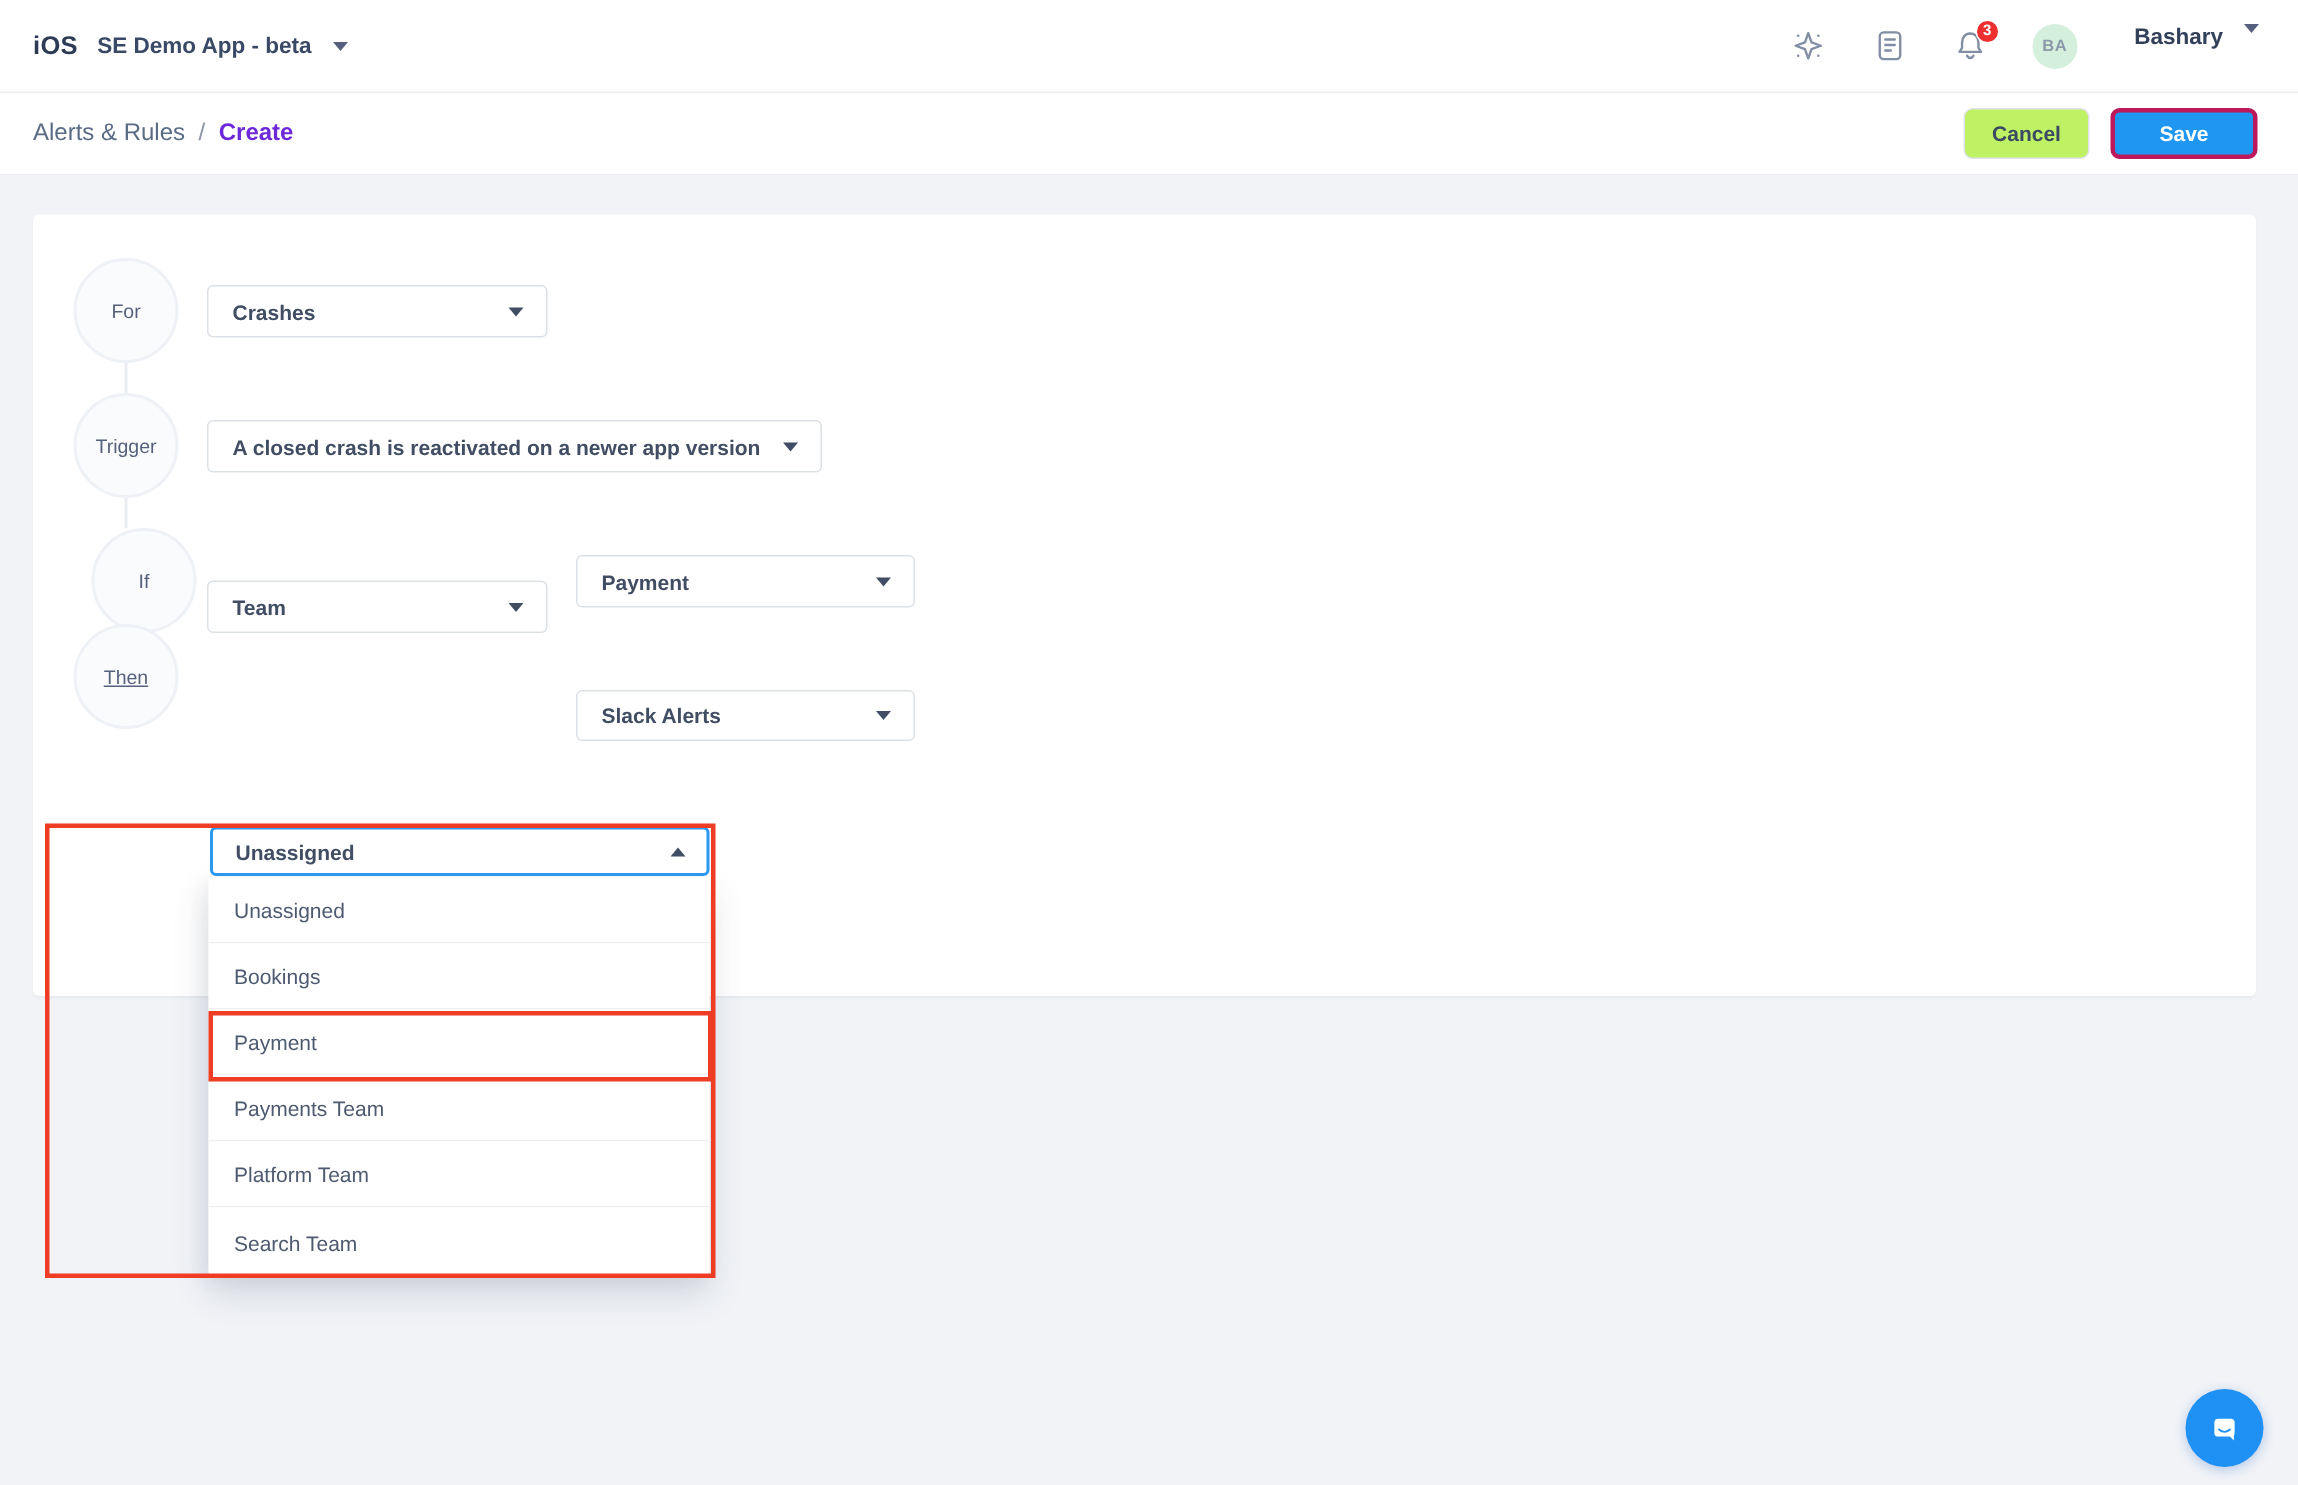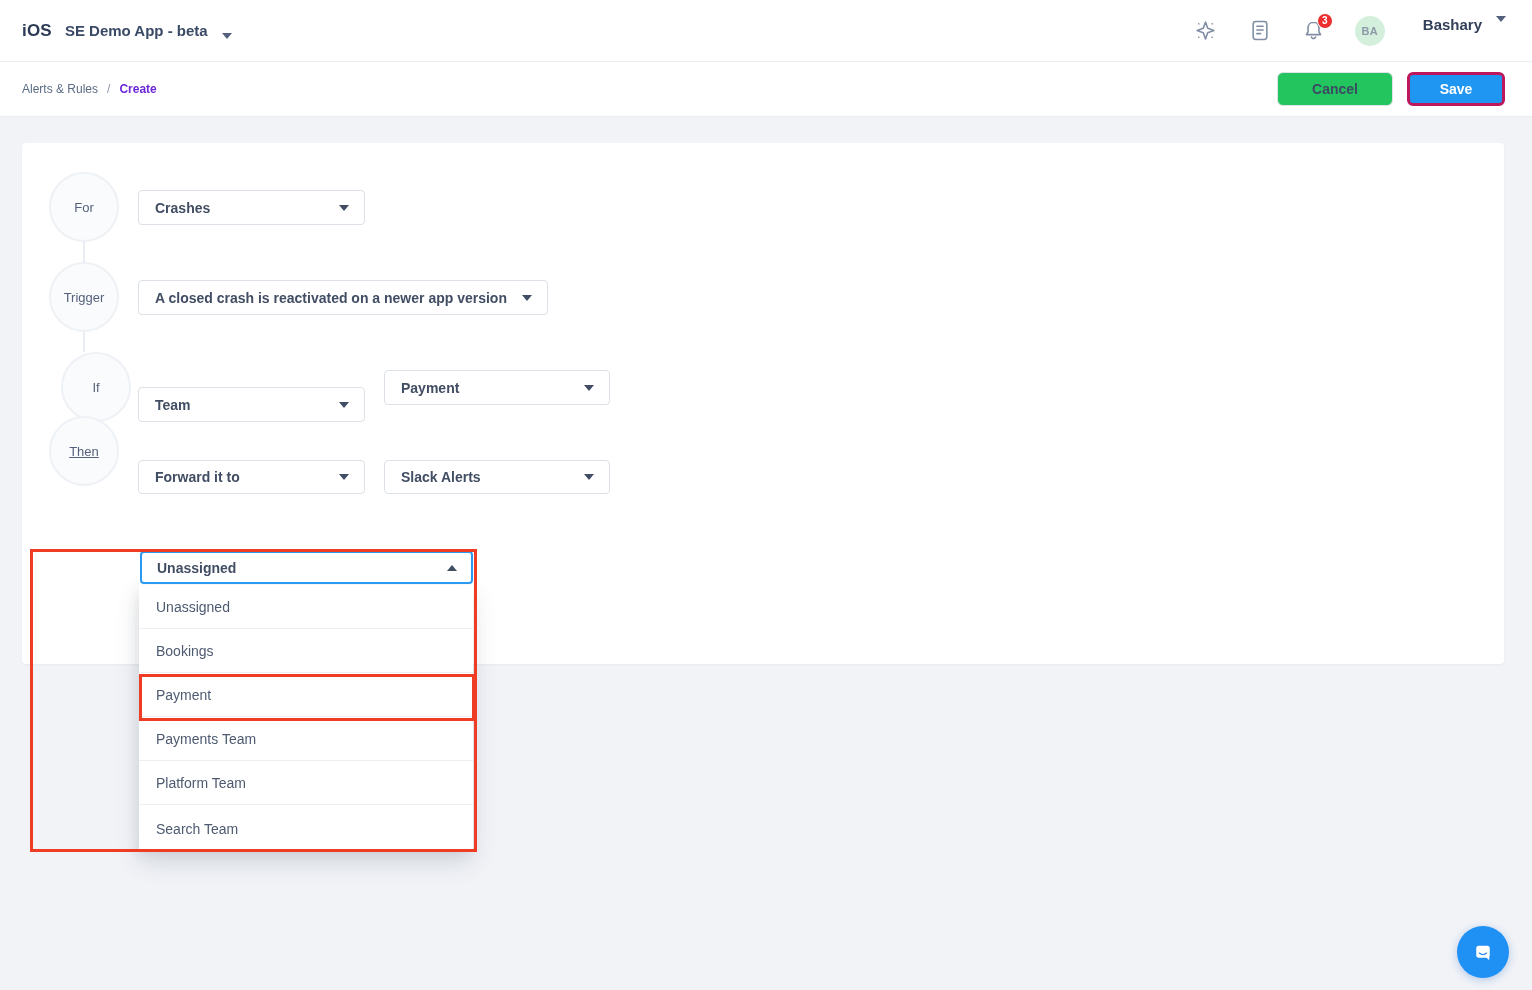--- a/index.html
+++ b/index.html
@@ -15,21 +15,21 @@
 
   
   .topbar {
     position:absolute; left:0; top:0; width:1532px; height:62px;
     background:#ffffff; border-bottom:1px solid #eaedf1;
     display:flex; align-items:center; justify-content:space-between;
     padding:0 26px 0 22px; z-index:30;
   }
   .topbar-left { display:flex; align-items:center; gap:13px; }
   .logo { font-size:17px; font-weight:bold; color:#2c3a55; letter-spacing:0.2px; }
-  .app-selector { display:flex; align-items:flex-end; gap:14px; cursor:pointer; }
+  .app-selector { display:flex; align-items:center; gap:14px; cursor:pointer; }
   .app-name { font-size:15px; font-weight:bold; color:#3a4a66; }
   .caret-down {
     width:0; height:0; border-left:5px solid transparent; border-right:5px solid transparent;
     border-top:6px solid #55617c; display:inline-block;
   }
   .topbar-right { display:flex; align-items:center; gap:0; }
   .icon-btn {
     width:54px; height:40px; display:flex; align-items:center; justify-content:center;
     cursor:pointer; position:relative; color:#828ea3;
   }
@@ -47,30 +47,30 @@
   }
   .user-name { font-size:15px; font-weight:bold; color:#33405a; margin-right:4px;padding-left:28px; }
 
   
   .subheader {
     position:absolute; left:0; top:62px; width:1532px; height:55px;
     background:#ffffff; border-bottom:1px solid #eaedf1;
     display:flex; align-items:center; justify-content:space-between;
     padding:0 27px 0 22px; z-index:25;
   }
-  .breadcrumb { display:flex; align-items:center; gap:9px; font-size:12px; }
+  .breadcrumb { display:flex; align-items:center; gap:9px; font-size:16px; }
   .crumb-parent { color:#5a6b85; cursor:pointer; }
   .crumb-sep { color:#8a94a6; }
   .crumb-current { color:#6d28d9; font-weight:bold; }
   .actions { display:flex; align-items:center; gap:14px; }
   .btn {
     height:34px; border-radius:6px; font-size:14px; font-weight:bold;
     display:flex; align-items:center; justify-content:center; cursor:pointer;
   }
-  .btn-cancel { width:116px; background:#22c55e; border:1px solid #dfe3e9; color:#3c4962; }
+  .btn-cancel { width:84px; background:#bef264; border:1px solid #dfe3e9; color:#3c4962; }
   .btn-save { width:98px; background:#2096f3; border:3px solid #be185d; color:#ffffff; }
 
   
   .card {
     position:absolute; left:22px; top:143px; width:1482px; height:521px;
     background:#ffffff; border-radius:4px;
     box-shadow:0 1px 2px rgba(40,50,70,0.05);
     z-index:1;
   }
 
@@ -238,24 +238,20 @@
   <div class="field" style="left:384px; top:370px; width:226px; z-index:3;">
     <span>Payment</span>
     <span class="caret-down"></span>
   </div>
   <button class="btn-outline-blue" style="left:1318px; top:370px;">
     <span class="plus-glyph">+</span>
     <span>Add Condition</span>
   </button>
   <div class="dot-sep" style="top:432px;"></div>
 
-  <div class="field" style="left:138px; top:460px; width:227px; height:34px; z-index:3;">
-    <span>Forward it to</span>
-    <span class="caret-down"></span>
-  </div>
   <div class="field" style="left:384px; top:460px; width:226px; height:34px; z-index:3;">
     <span>Slack Alerts</span>
     <span class="caret-down"></span>
   </div>
   <button class="btn-outline-blue" style="left:1318px; top:460px; height:34px;">
     <span class="plus-glyph">+</span>
     <span>Add Action</span>
   </button>
   <div class="dot-sep" style="top:522px;"></div>
 

